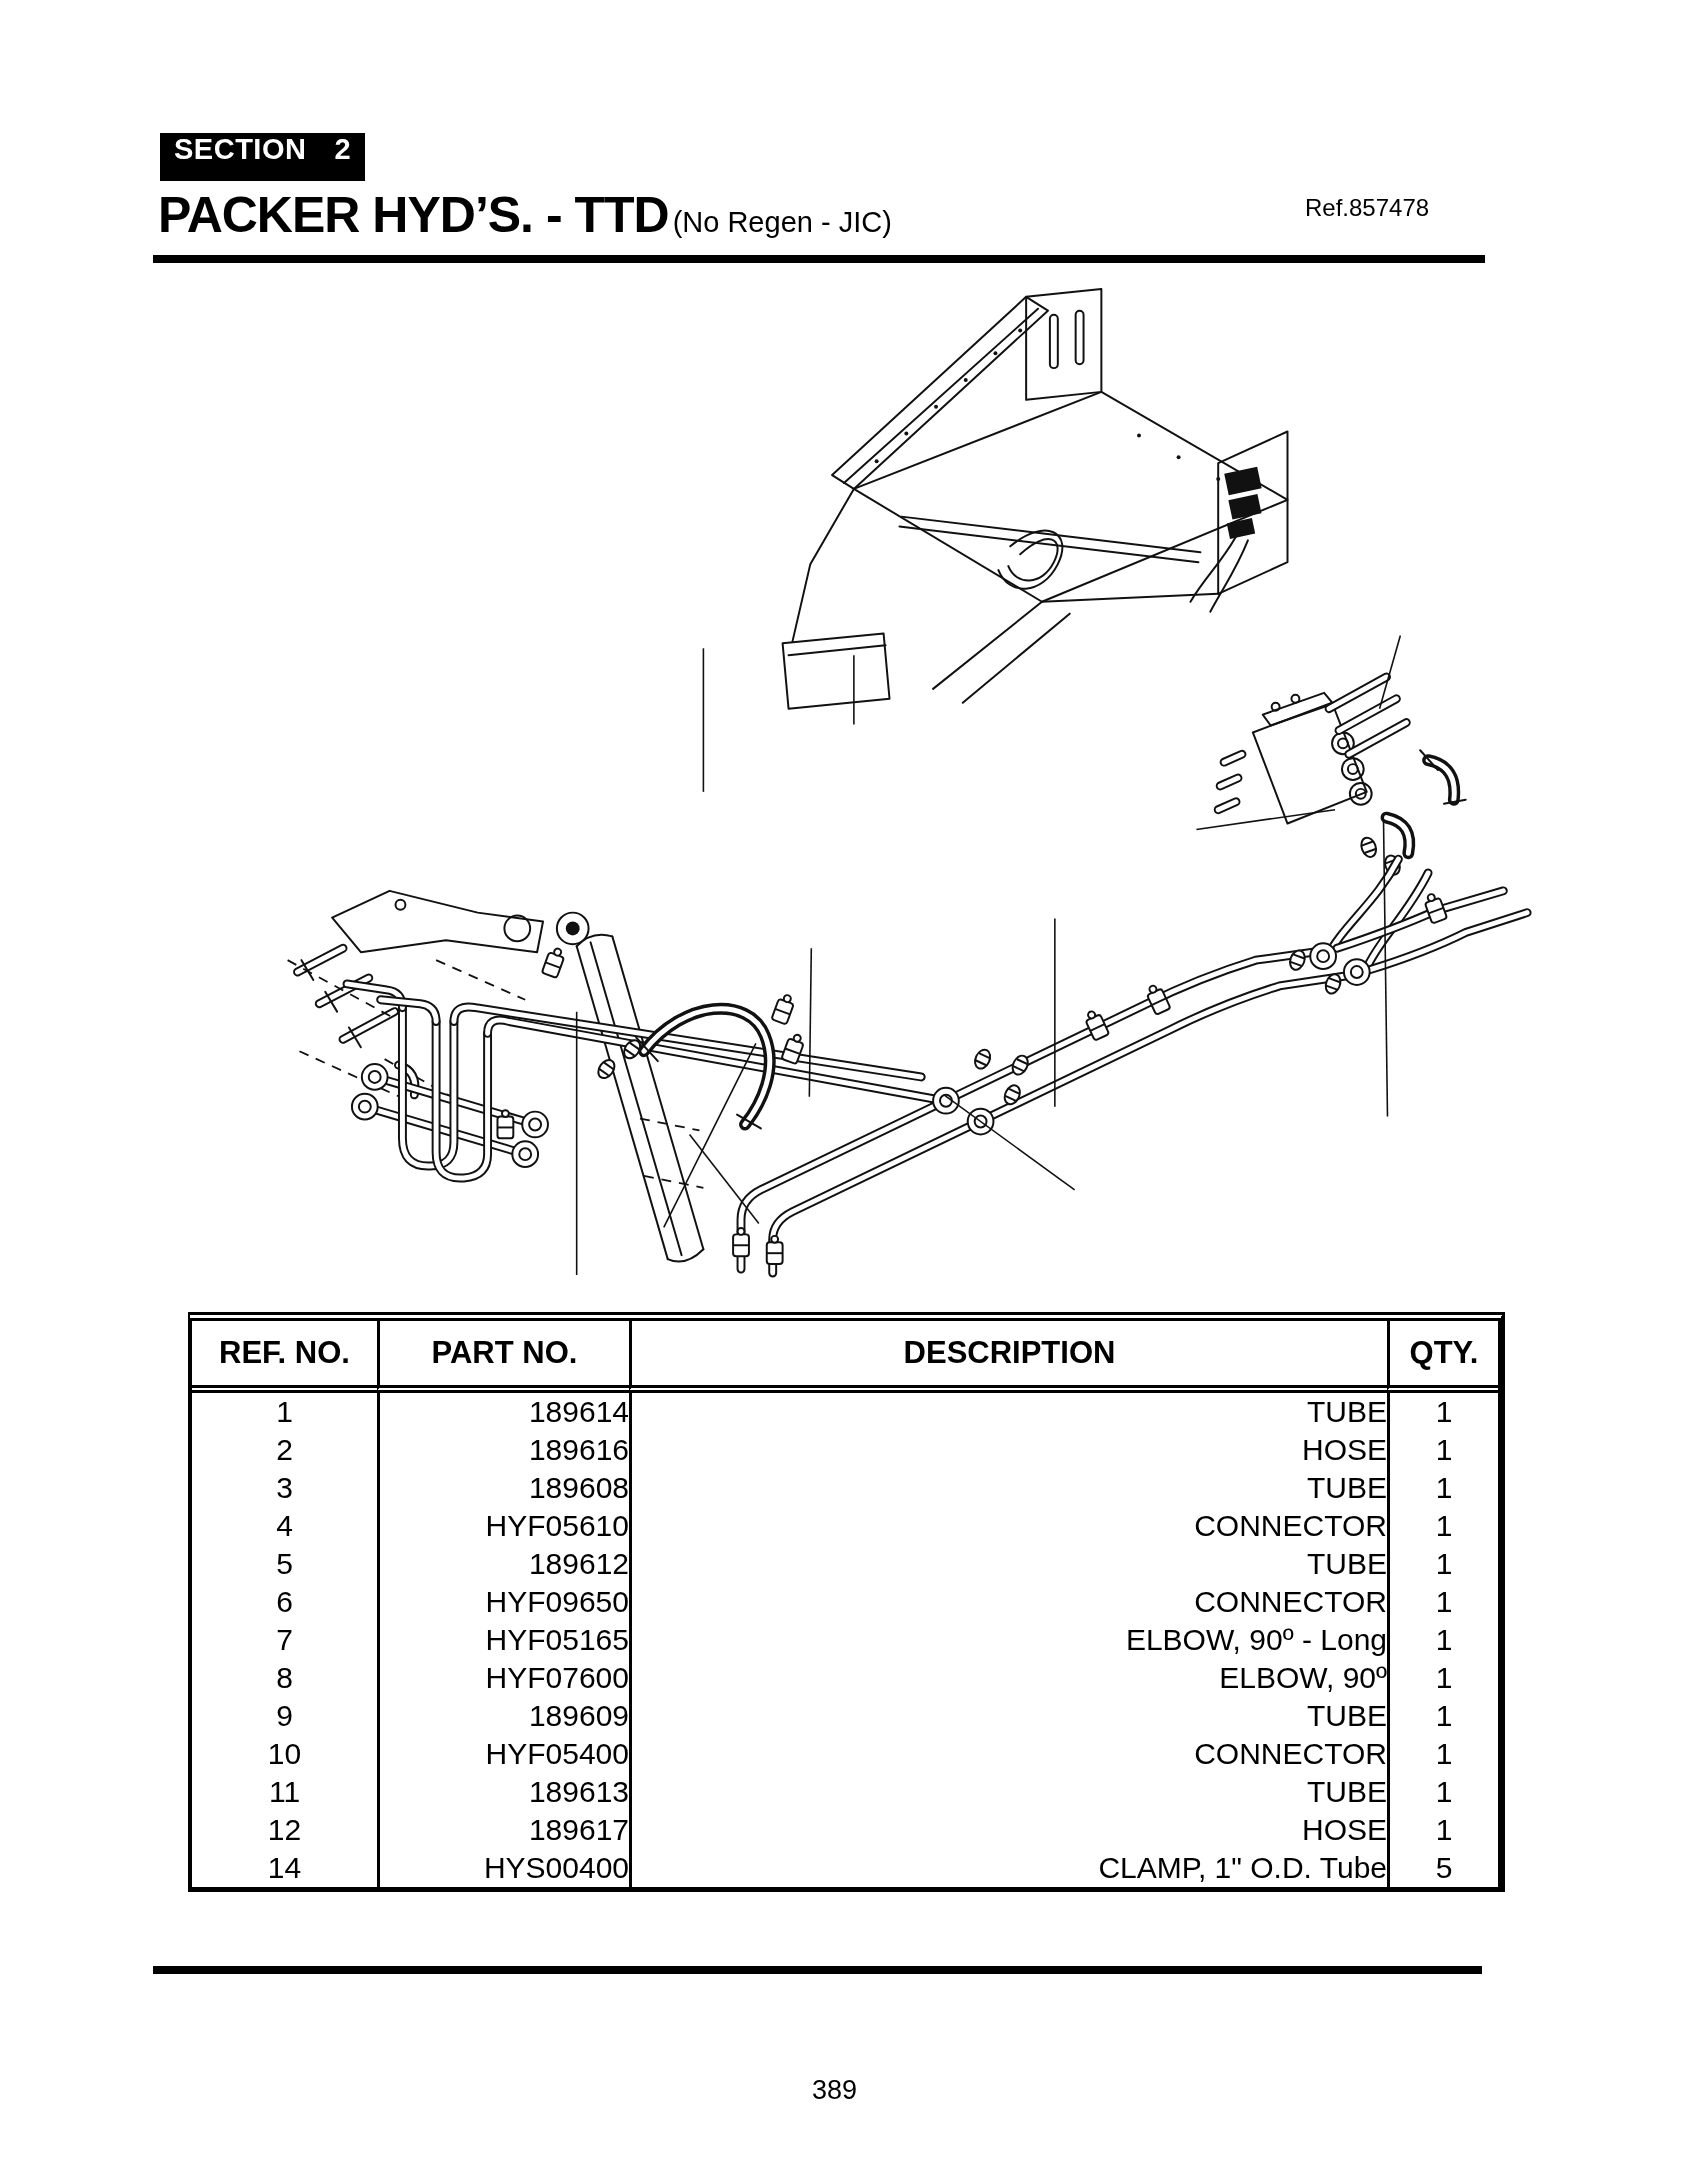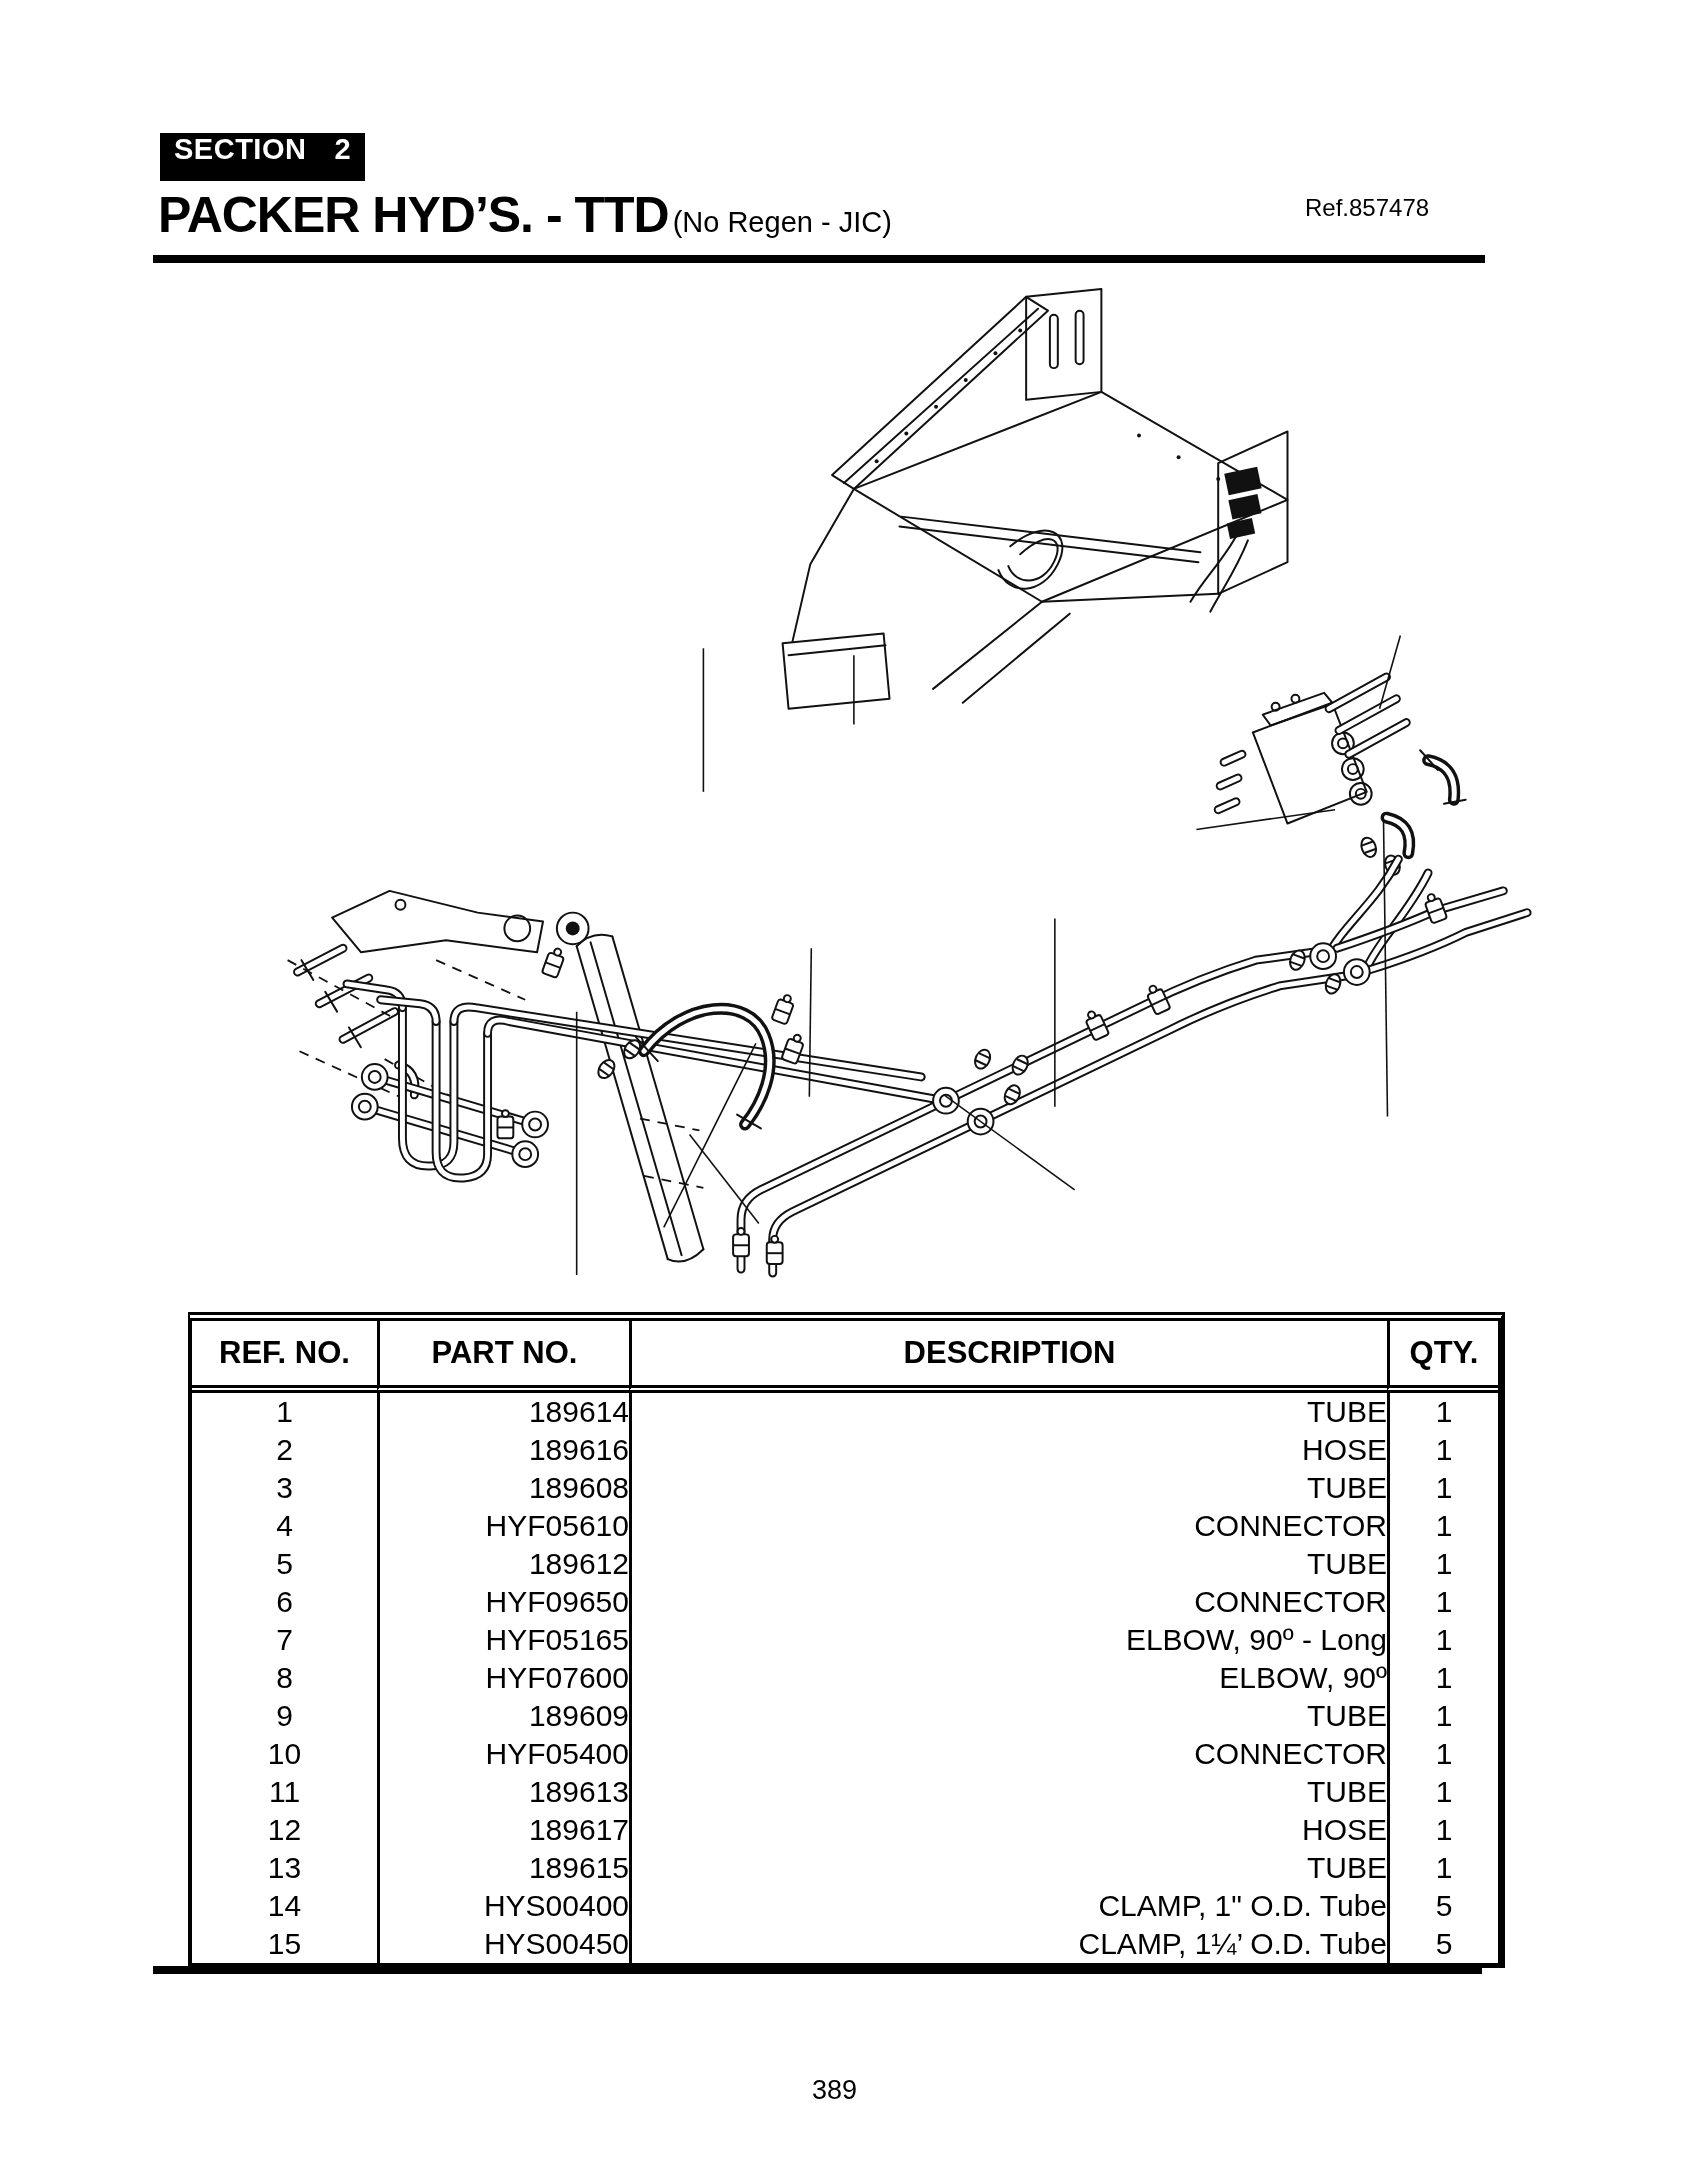--- a/index.html
+++ b/index.html
@@ -351,37 +351,25 @@
           <td>TUBE</td>
           <td>1</td>
         </tr>
         <tr>
           <td>12</td>
           <td>189617</td>
           <td>HOSE</td>
           <td>1</td>
         </tr>
         <tr>
-          <td>13</td>
-          <td>189615</td>
-          <td>TUBE</td>
-          <td>1</td>
-        </tr>
-        <tr>
           <td>14</td>
           <td>HYS00400</td>
           <td>CLAMP, 1" O.D. Tube</td>
           <td>5</td>
         </tr>
-        <tr>
-          <td>15</td>
-          <td>HYS00450</td>
-          <td>CLAMP, 1¼’ O.D. Tube</td>
-          <td>5</td>
-        </tr>
       </tbody>
   </table>
 
   <div class="rule rule-bottom"></div>
 
   <div class="footer-page">389</div>
 
 </div>
 
 

